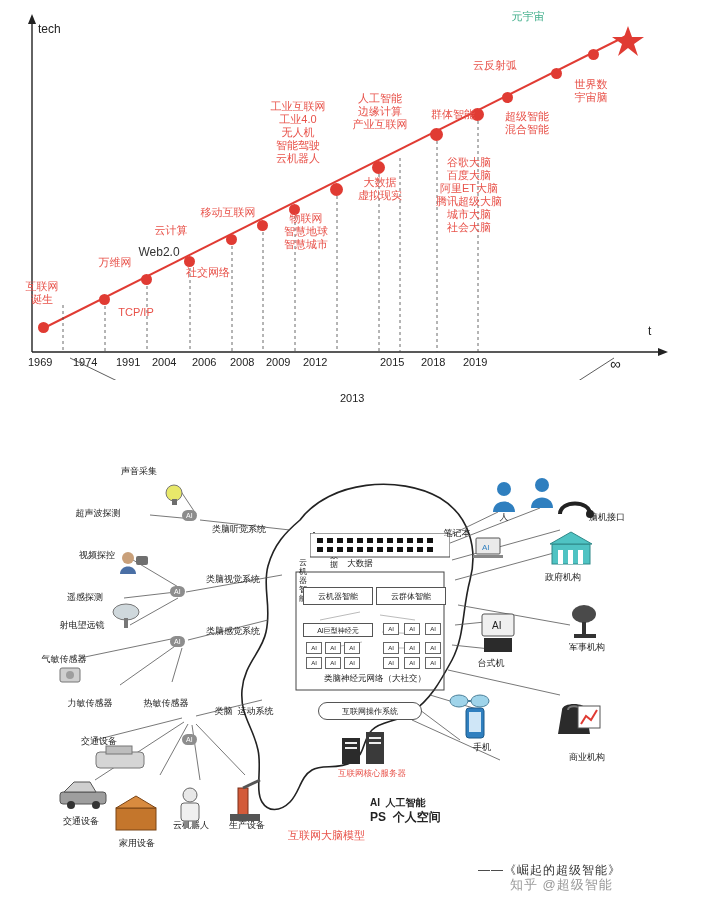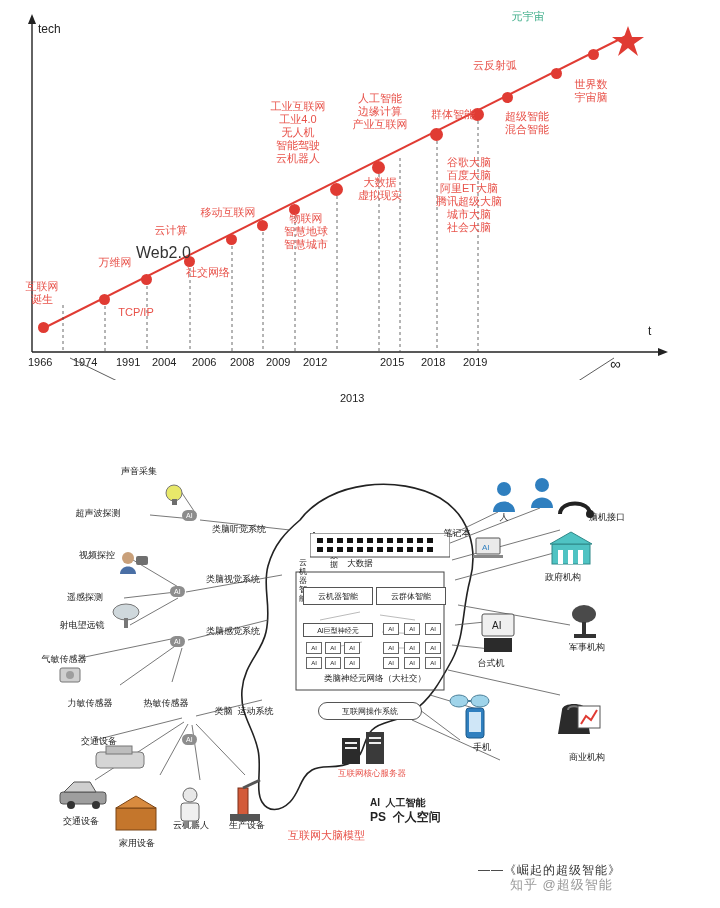--- a/index.html
+++ b/index.html
@@ -163,21 +163,21 @@
   <div class="dot big" data-name="milestone-dot" style="left:430px;top:128px;"></div>
   <div class="dot big" data-name="milestone-dot" style="left:471px;top:108px;"></div>
   <div class="dot" data-name="milestone-dot" style="left:502px;top:92px;"></div>
   <div class="dot" data-name="milestone-dot" style="left:551px;top:68px;"></div>
   <div class="dot" data-name="milestone-dot" style="left:588px;top:49px;"></div>
 
   <div class="lbl" data-name="milestone-label-internet-birth" style="left:14px;top:280px;width:56px;">互联网
 诞生</div>
   <div class="lbl" data-name="milestone-label-tcpip" style="left:108px;top:306px;width:56px;">TCP/IP</div>
   <div class="lbl" data-name="milestone-label-www" style="left:90px;top:256px;width:50px;">万维网</div>
-  <div class="lbl dark" data-name="milestone-label-web20" style="left:136px;top:246px;width:46px;font-size:16px;">Web2.0</div>
+  <div class="lbl dark" data-name="milestone-label-web20" style="left:136px;top:246px;width:46px;font-size:12px;">Web2.0</div>
   <div class="lbl" data-name="milestone-label-cloud-computing" style="left:145px;top:224px;width:52px;">云计算</div>
   <div class="lbl" data-name="milestone-label-social-network" style="left:175px;top:266px;width:66px;">社交网络</div>
   <div class="lbl" data-name="milestone-label-mobile-internet" style="left:189px;top:206px;width:78px;">移动互联网</div>
   <div class="lbl" data-name="milestone-label-iot" style="left:276px;top:212px;width:60px;">物联网
 智慧地球
 智慧城市</div>
   <div class="lbl" data-name="milestone-label-industrial-internet" style="left:258px;top:88px;width:80px;margin-top:12px;">工业互联网
 工业4.0
 无人机
 智能驾驶
@@ -194,21 +194,21 @@
 城市大脑
 社会大脑</div>
   <div class="lbl" data-name="milestone-label-swarm-intelligence" style="left:420px;top:108px;width:66px;">群体智能</div>
   <div class="lbl" data-name="milestone-label-super-intelligence" style="left:495px;top:110px;width:64px;">超级智能
 混合智能</div>
   <div class="lbl" data-name="milestone-label-cloud-reflection-arc" style="left:462px;top:59px;width:66px;">云反射弧</div>
   <div class="lbl" data-name="milestone-label-world-number" style="left:566px;top:78px;width:50px;">世界数
 宇宙脑</div>
   <div class="lbl green" data-name="milestone-label-metaverse" style="left:500px;top:10px;width:56px;">元宇宙</div>
 
-  <div class="year" data-name="year-tick" style="left:28px;top:356px;">1966</div>
+  <div class="year" data-name="year-tick" style="left:28px;top:356px;">1969</div>
   <div class="year" data-name="year-tick" style="left:73px;top:356px;">1974</div>
   <div class="year" data-name="year-tick" style="left:116px;top:356px;">1991</div>
   <div class="year" data-name="year-tick" style="left:152px;top:356px;">2004</div>
   <div class="year" data-name="year-tick" style="left:192px;top:356px;">2006</div>
   <div class="year" data-name="year-tick" style="left:230px;top:356px;">2008</div>
   <div class="year" data-name="year-tick" style="left:266px;top:356px;">2009</div>
   <div class="year" data-name="year-tick" style="left:303px;top:356px;">2012</div>
   <div class="year" data-name="year-tick" style="left:340px;top:356px;margin-top:36px;">2013</div>
   <div class="year" data-name="year-tick" style="left:380px;top:356px;">2015</div>
   <div class="year" data-name="year-tick" style="left:421px;top:356px;">2018</div>

